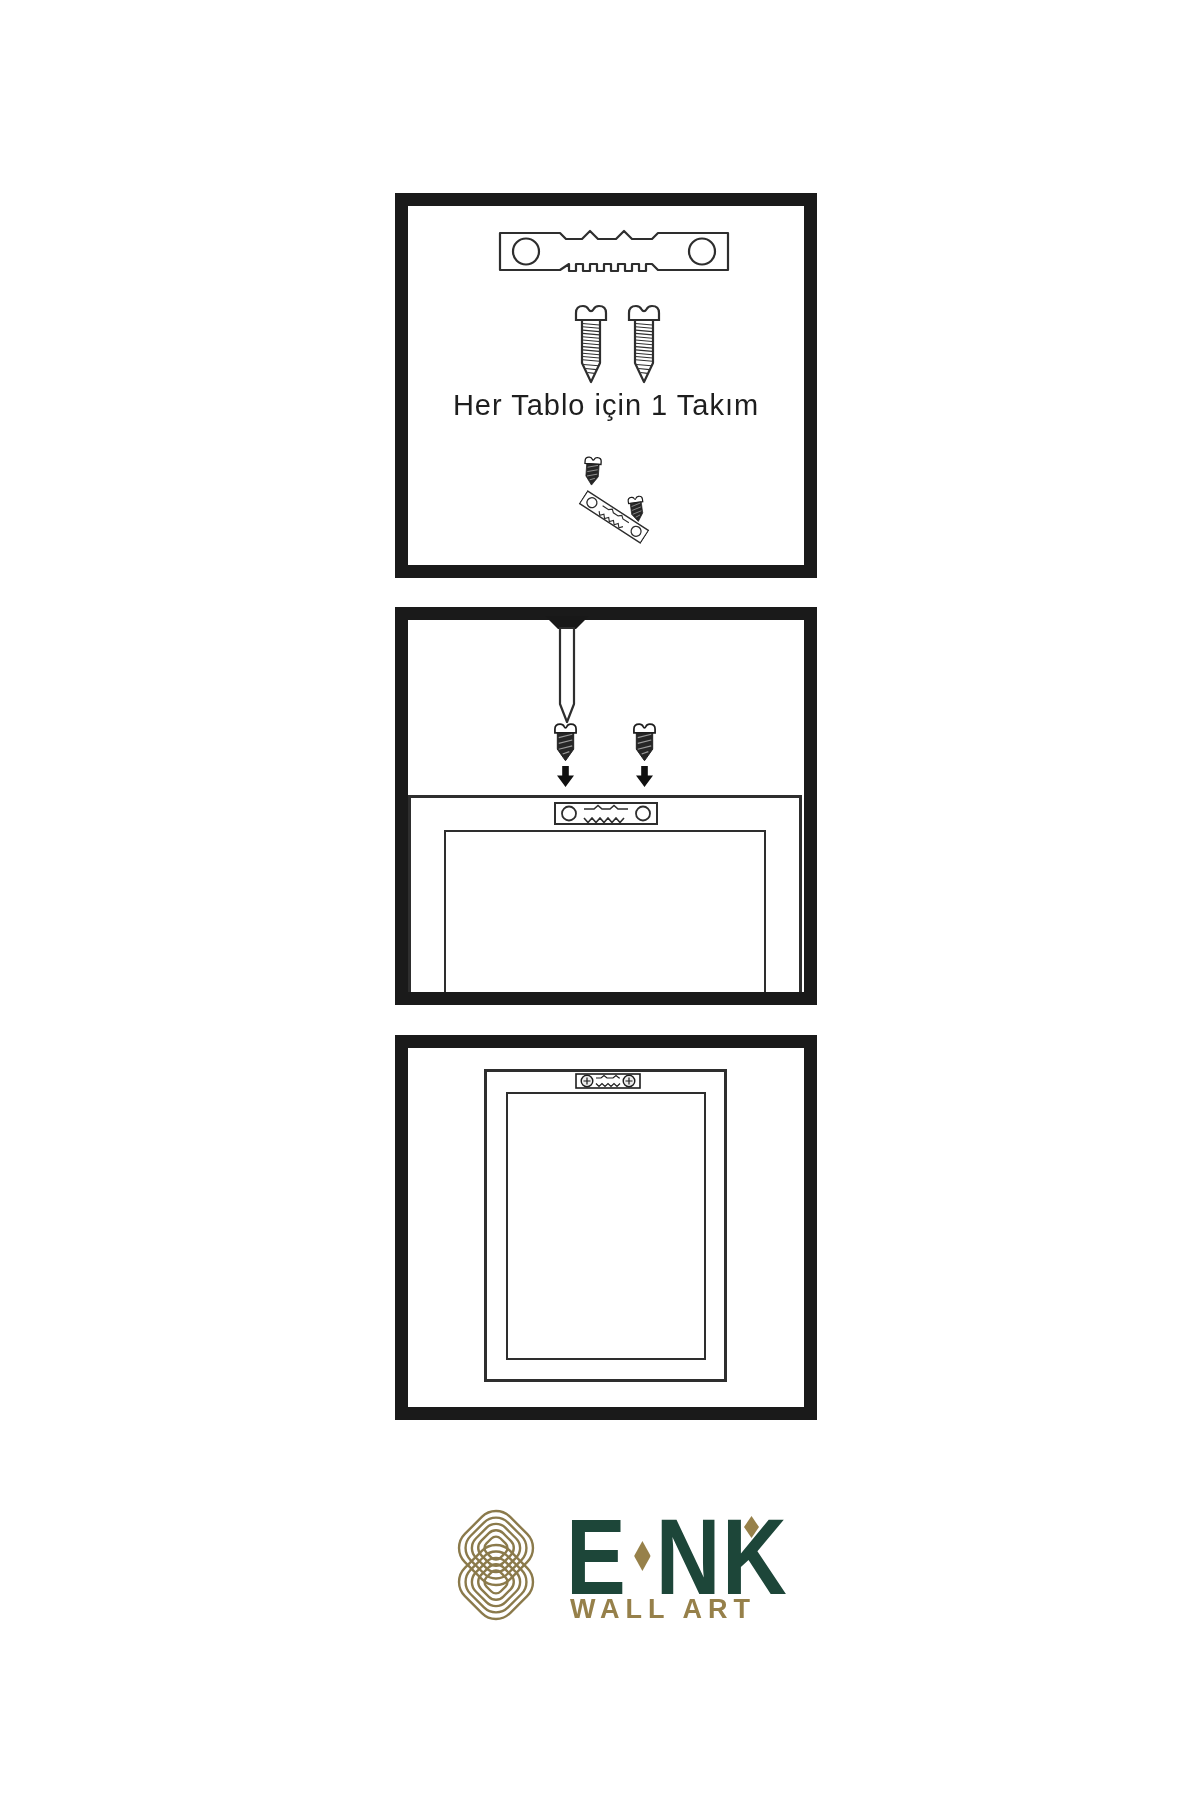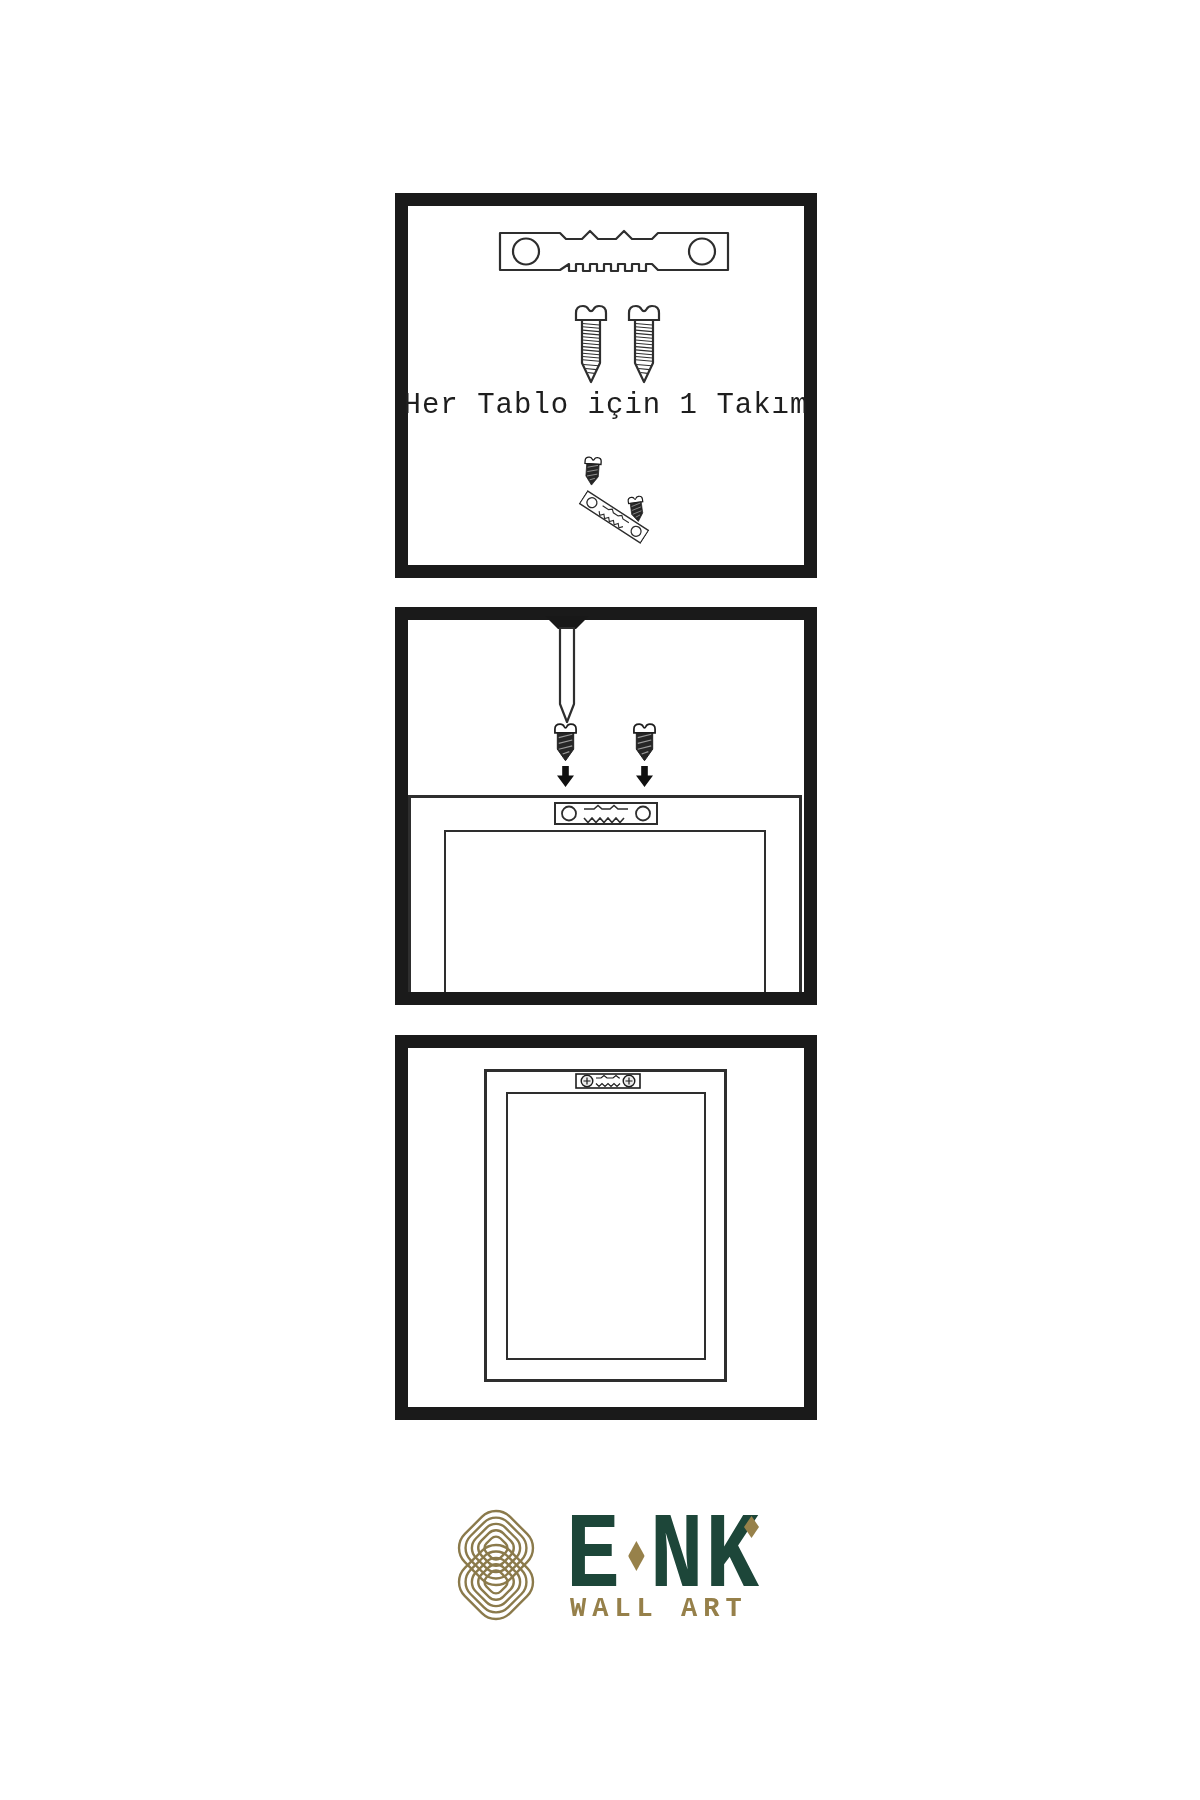--- a/index.html
+++ b/index.html
@@ -1,17 +1,17 @@
 <!DOCTYPE html>
 <html><head>
 <meta charset="utf-8">
 <style>
   html,body{margin:0;padding:0;background:#ffffff;}
   .canvas{position:relative;width:1200px;height:1800px;background:#fff;
-          font-family:Liberation Mono, monospace;overflow:hidden;}
+          font-family:Liberation Sans, sans-serif;overflow:hidden;}
   .abs{position:absolute;}
   .panel{position:absolute;left:395px;width:422px;border:13px solid #1a1a1a;
          background:#fff;box-sizing:border-box;}
   #panel-kit{top:193px;height:385px;}
   #panel-install{top:607px;height:398px;}
   #panel-result{top:1035px;height:385px;}
   .caption{position:absolute;left:395px;top:389px;width:422px;text-align:center;
            font-size:29px;letter-spacing:1px;color:#1e1e1e;font-weight:400;}
   .frame{position:absolute;background:#fff;box-sizing:border-box;}
   .frame-outer{border:3px solid #2e2e2e;}

